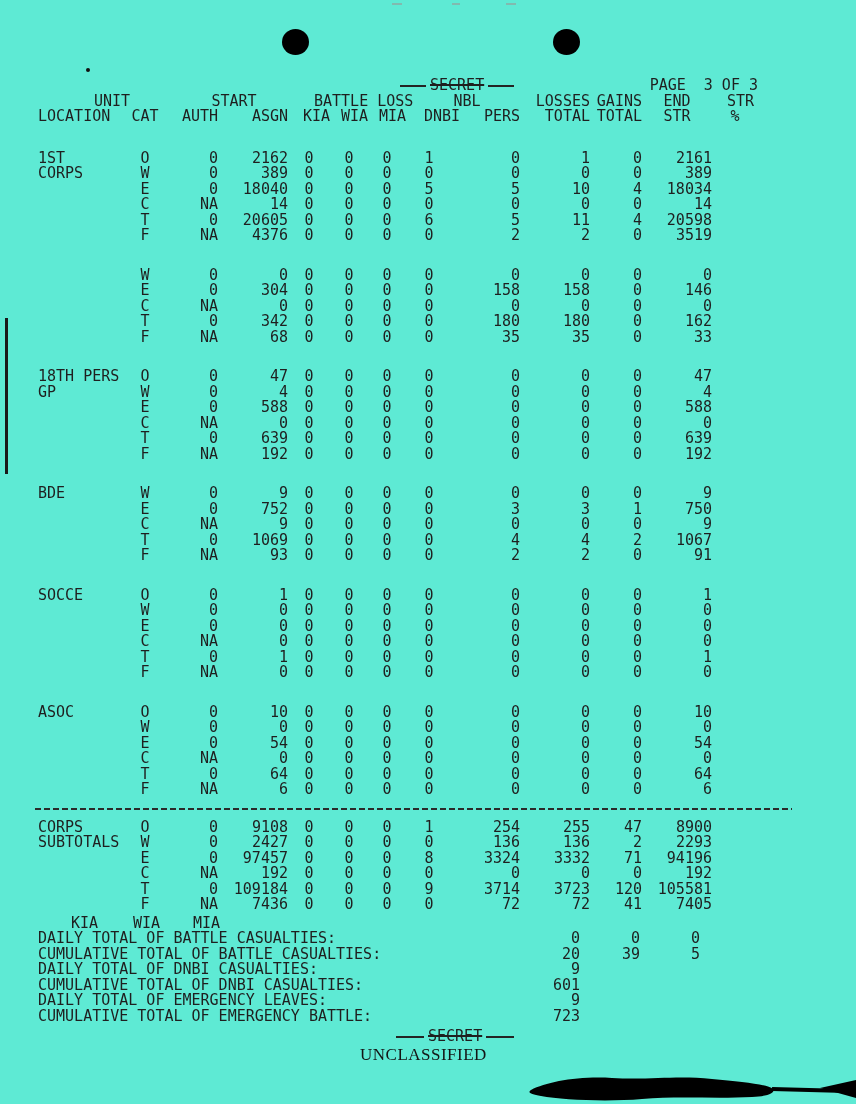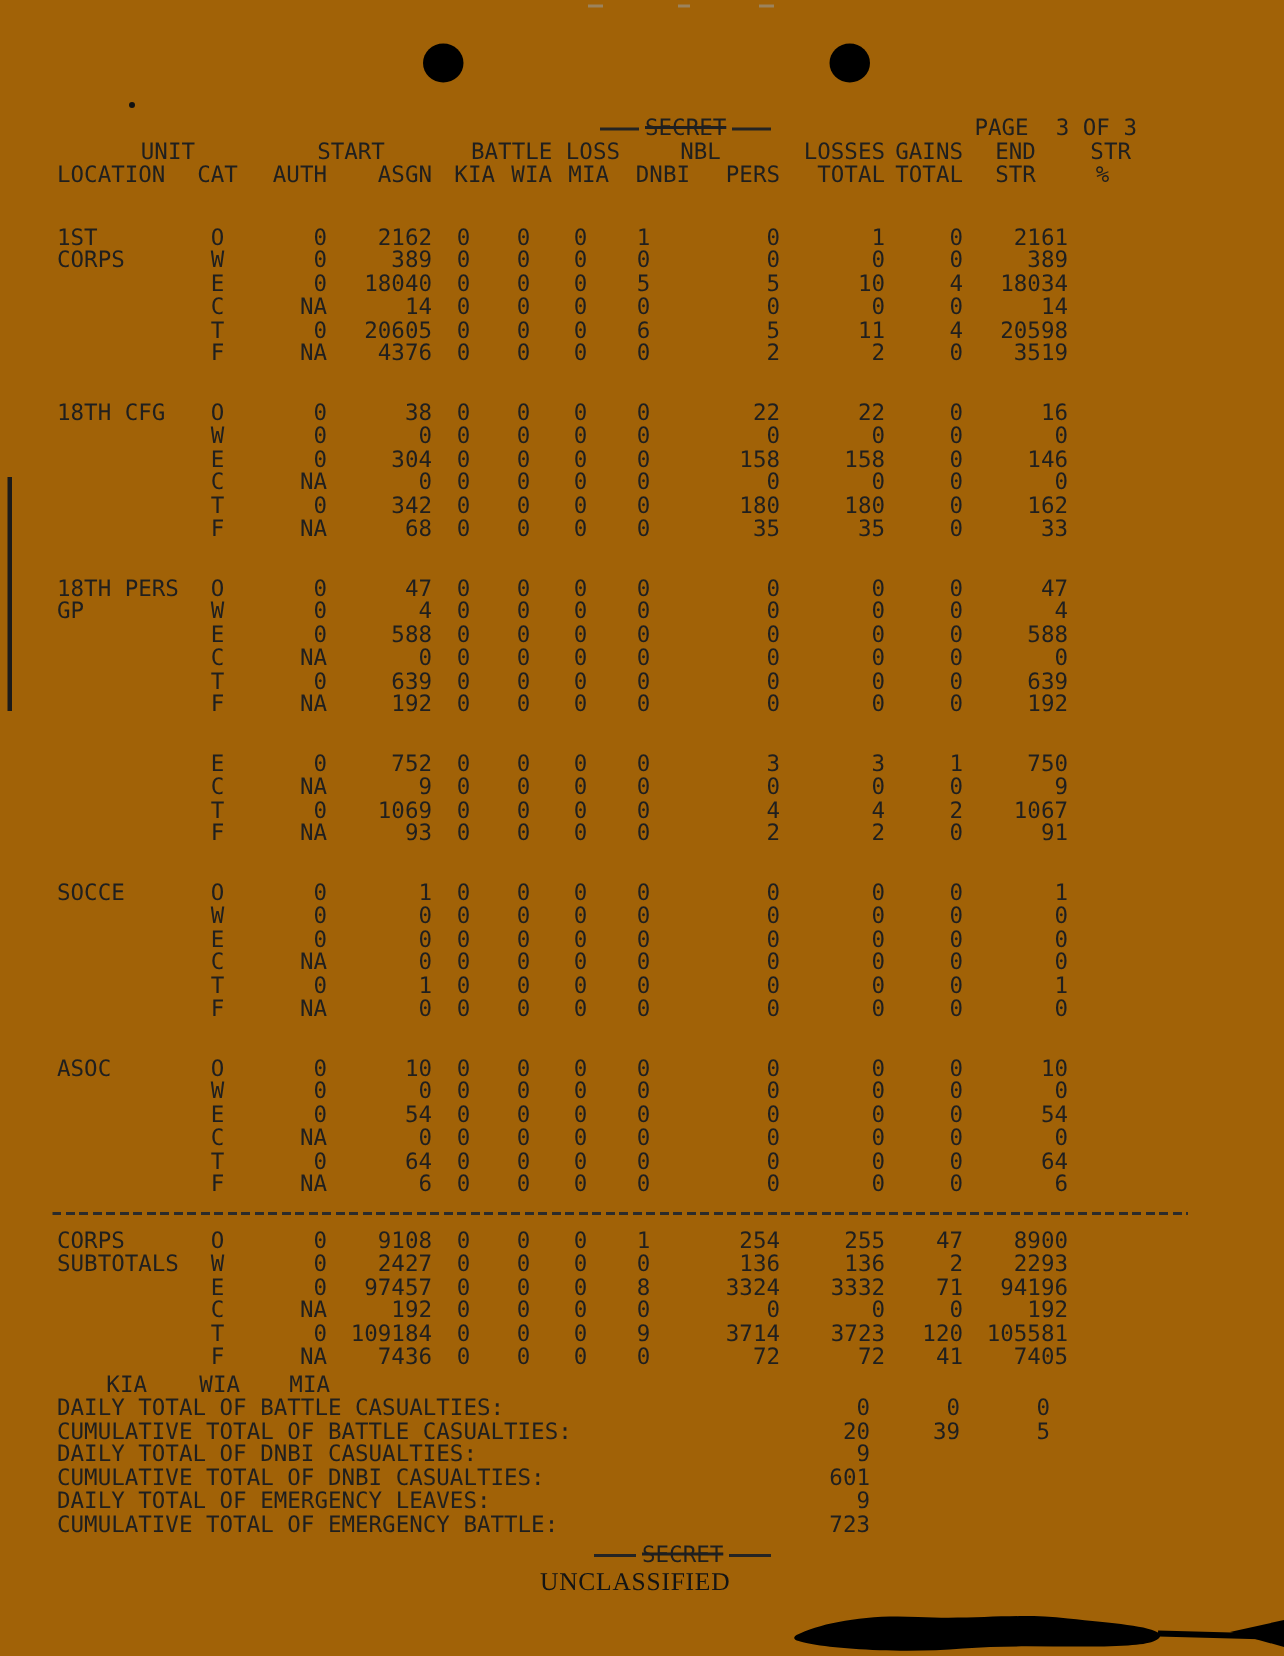--- a/index.html
+++ b/index.html
@@ -1,17 +1,17 @@
 <!DOCTYPE html>
 <html><head>
 <meta charset="utf-8">
 <style>
   html,body{margin:0;padding:0}
   body{width:856px;height:1104px;position:relative;background:#e8e8e6;overflow:hidden}
-  .page{position:absolute;inset:0;background:#a16207;color:#1f1f1f;
+  .page{position:absolute;inset:0;background:#5eead4;color:#1f1f1f;
         font-family:"DejaVu Sans Mono","Liberation Mono",monospace}
 
   .content{position:absolute;left:38px;top:78px;width:720px;font-size:15px;line-height:15.5px}
 
   
   .topline{position:relative;height:15.5px}
   .secret-banner{display:inline-flex;align-items:center;gap:3px;white-space:nowrap}
   .topline .secret-banner{position:absolute;left:362px;top:0}
   .rule{display:inline-block;width:26px;height:2px;background:#242424}
   .secret-text{text-decoration:line-through;text-decoration-thickness:2px;padding:0 1px}
@@ -229,35 +229,20 @@
             <td class="c-admin">2</td>
             <td class="c-losses">2</td>
             <td class="c-gains">0</td>
             <td class="c-end">3519</td>
             <td class="c-pct"></td>
           </tr>
           <tr class="spacer-row">
             <td colspan="13"></td>
           </tr>
           <tr>
-            <td class="c-unit">18TH CFG</td>
-            <td class="c-cat">O</td>
-            <td class="c-auth">0</td>
-            <td class="c-asgn">38</td>
-            <td class="c-kia">0</td>
-            <td class="c-wia">0</td>
-            <td class="c-mia">0</td>
-            <td class="c-dnbi">0</td>
-            <td class="c-admin">22</td>
-            <td class="c-losses">22</td>
-            <td class="c-gains">0</td>
-            <td class="c-end">16</td>
-            <td class="c-pct"></td>
-          </tr>
-          <tr>
             <td class="c-unit"></td>
             <td class="c-cat">W</td>
             <td class="c-auth">0</td>
             <td class="c-asgn">0</td>
             <td class="c-kia">0</td>
             <td class="c-wia">0</td>
             <td class="c-mia">0</td>
             <td class="c-dnbi">0</td>
             <td class="c-admin">0</td>
             <td class="c-losses">0</td>
@@ -413,20 +398,35 @@
             <td class="c-mia">0</td>
             <td class="c-dnbi">0</td>
             <td class="c-admin">0</td>
             <td class="c-losses">0</td>
             <td class="c-gains">0</td>
             <td class="c-end">192</td>
             <td class="c-pct"></td>
           </tr>
           <tr class="spacer-row">
             <td colspan="13"></td>
+          </tr>
+          <tr>
+            <td class="c-unit">BDE</td>
+            <td class="c-cat">W</td>
+            <td class="c-auth">0</td>
+            <td class="c-asgn">9</td>
+            <td class="c-kia">0</td>
+            <td class="c-wia">0</td>
+            <td class="c-mia">0</td>
+            <td class="c-dnbi">0</td>
+            <td class="c-admin">0</td>
+            <td class="c-losses">0</td>
+            <td class="c-gains">0</td>
+            <td class="c-end">9</td>
+            <td class="c-pct"></td>
           </tr>
           <tr>
             <td class="c-unit"></td>
             <td class="c-cat">E</td>
             <td class="c-auth">0</td>
             <td class="c-asgn">752</td>
             <td class="c-kia">0</td>
             <td class="c-wia">0</td>
             <td class="c-mia">0</td>
             <td class="c-dnbi">0</td>

